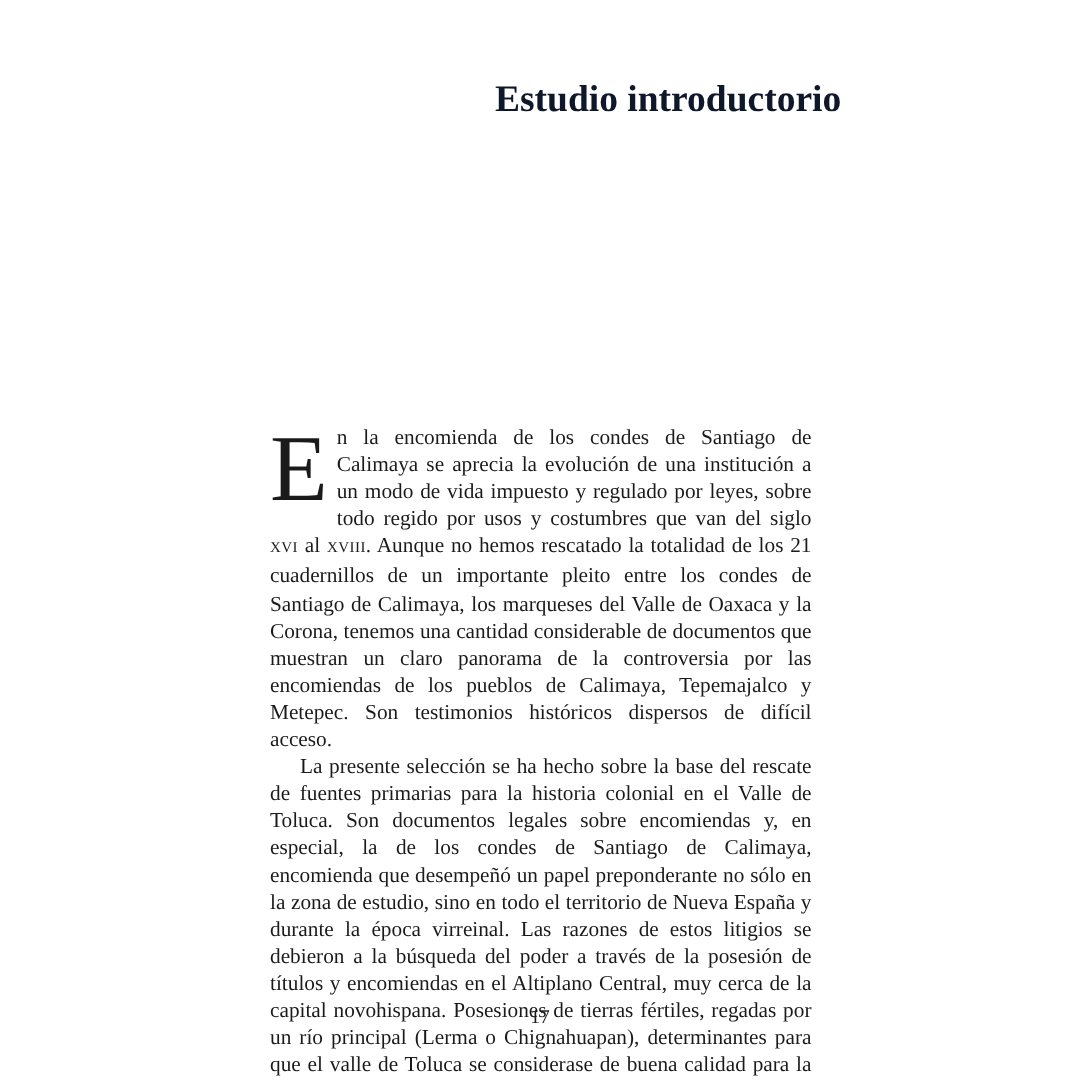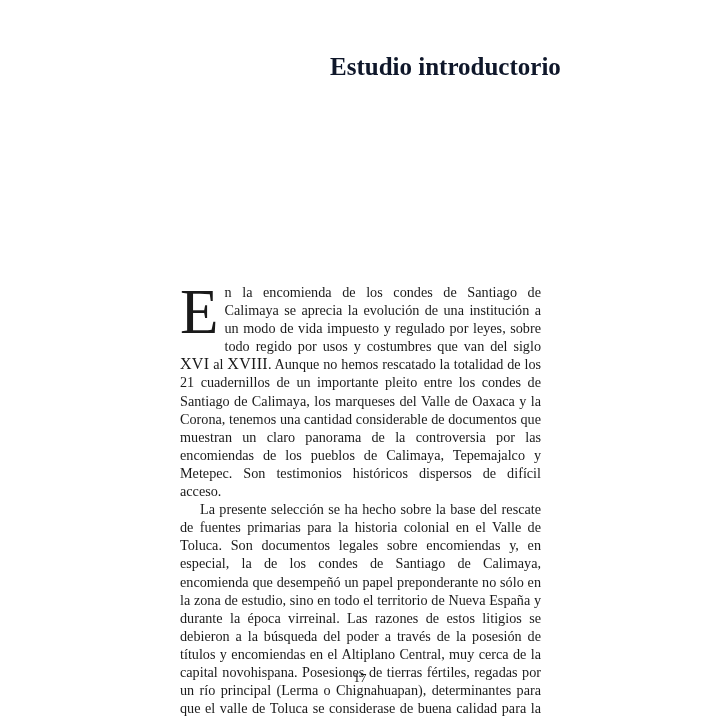--- a/index.html
+++ b/index.html
@@ -5,21 +5,21 @@
   html, body { margin: 0; padding: 0; background: #ffffff; }
   body { width: 720px; height: 720px; position: relative; overflow: hidden;
          font-family: "Liberation Serif", "DejaVu Serif", serif; color: #1a1a1a; }
   .title { position: absolute; left: 330px; top: 36px; width: 220px; text-align: right;
            font-size: 25px; font-weight: bold; letter-spacing: 0px; color: #0f172a; white-space: nowrap; }
   .body { position: absolute; left: 180px; top: 283px; width: 361px; font-size: 14.2px; line-height: 18.1px;
           text-align: justify; }
   .para { margin: 0; }
   .para + .para { text-indent: 20px; }
   .dropcap { float: left; font-size: 63px; line-height: 50px; margin: 4px 6px 0 0; padding: 0; height: 52px; }
-  .sc { font-size: 16px; letter-spacing: 0.3px; }
+  .sc { font-size: 10px; letter-spacing: 0.3px; }
   .pagenum { position: absolute; left: 350px; top: 670px; width: 20px; text-align: center; font-size: 13px; }
 </style>
 </head>
 <body>
 
 <h1 class="title">Estudio introductorio</h1>
 
 <div class="body">
   <p class="para"><span class="dropcap">E</span><span>n la encomienda de los condes de Santiago de Calimaya se aprecia la evolución de una institución a un modo de vida impuesto y regulado por leyes, sobre todo regido por usos y costumbres que van del siglo </span><span class="sc">XVI</span><span> al </span><span class="sc">XVIII</span><span>. Aunque no hemos rescatado la totalidad de los 21 cuadernillos de un importante pleito entre los condes de Santiago de Calimaya, los marqueses del Valle de Oaxaca y la Corona, tenemos una cantidad considerable de documentos que muestran un claro panorama de la controversia por las encomiendas de los pueblos de Calimaya, Tepemajalco y Metepec. Son testimonios históricos dispersos de difícil acceso.</span></p>
   <p class="para">La presente selección se ha hecho sobre la base del rescate de fuentes primarias para la historia colonial en el Valle de Toluca. Son documentos legales sobre encomiendas y, en especial, la de los condes de Santiago de Calimaya, encomienda que desempeñó un papel preponderante no sólo en la zona de estudio, sino en todo el territorio de Nueva España y durante la época virreinal. Las razones de estos litigios se debieron a la búsqueda del poder a través de la posesión de títulos y encomiendas en el Altiplano Central, muy cerca de la capital novohispana. Posesiones de tierras fértiles, regadas por un río principal (Lerma o Chignahuapan), determinantes para que el valle de Toluca se considerase de buena calidad para la agricultura.</p>

